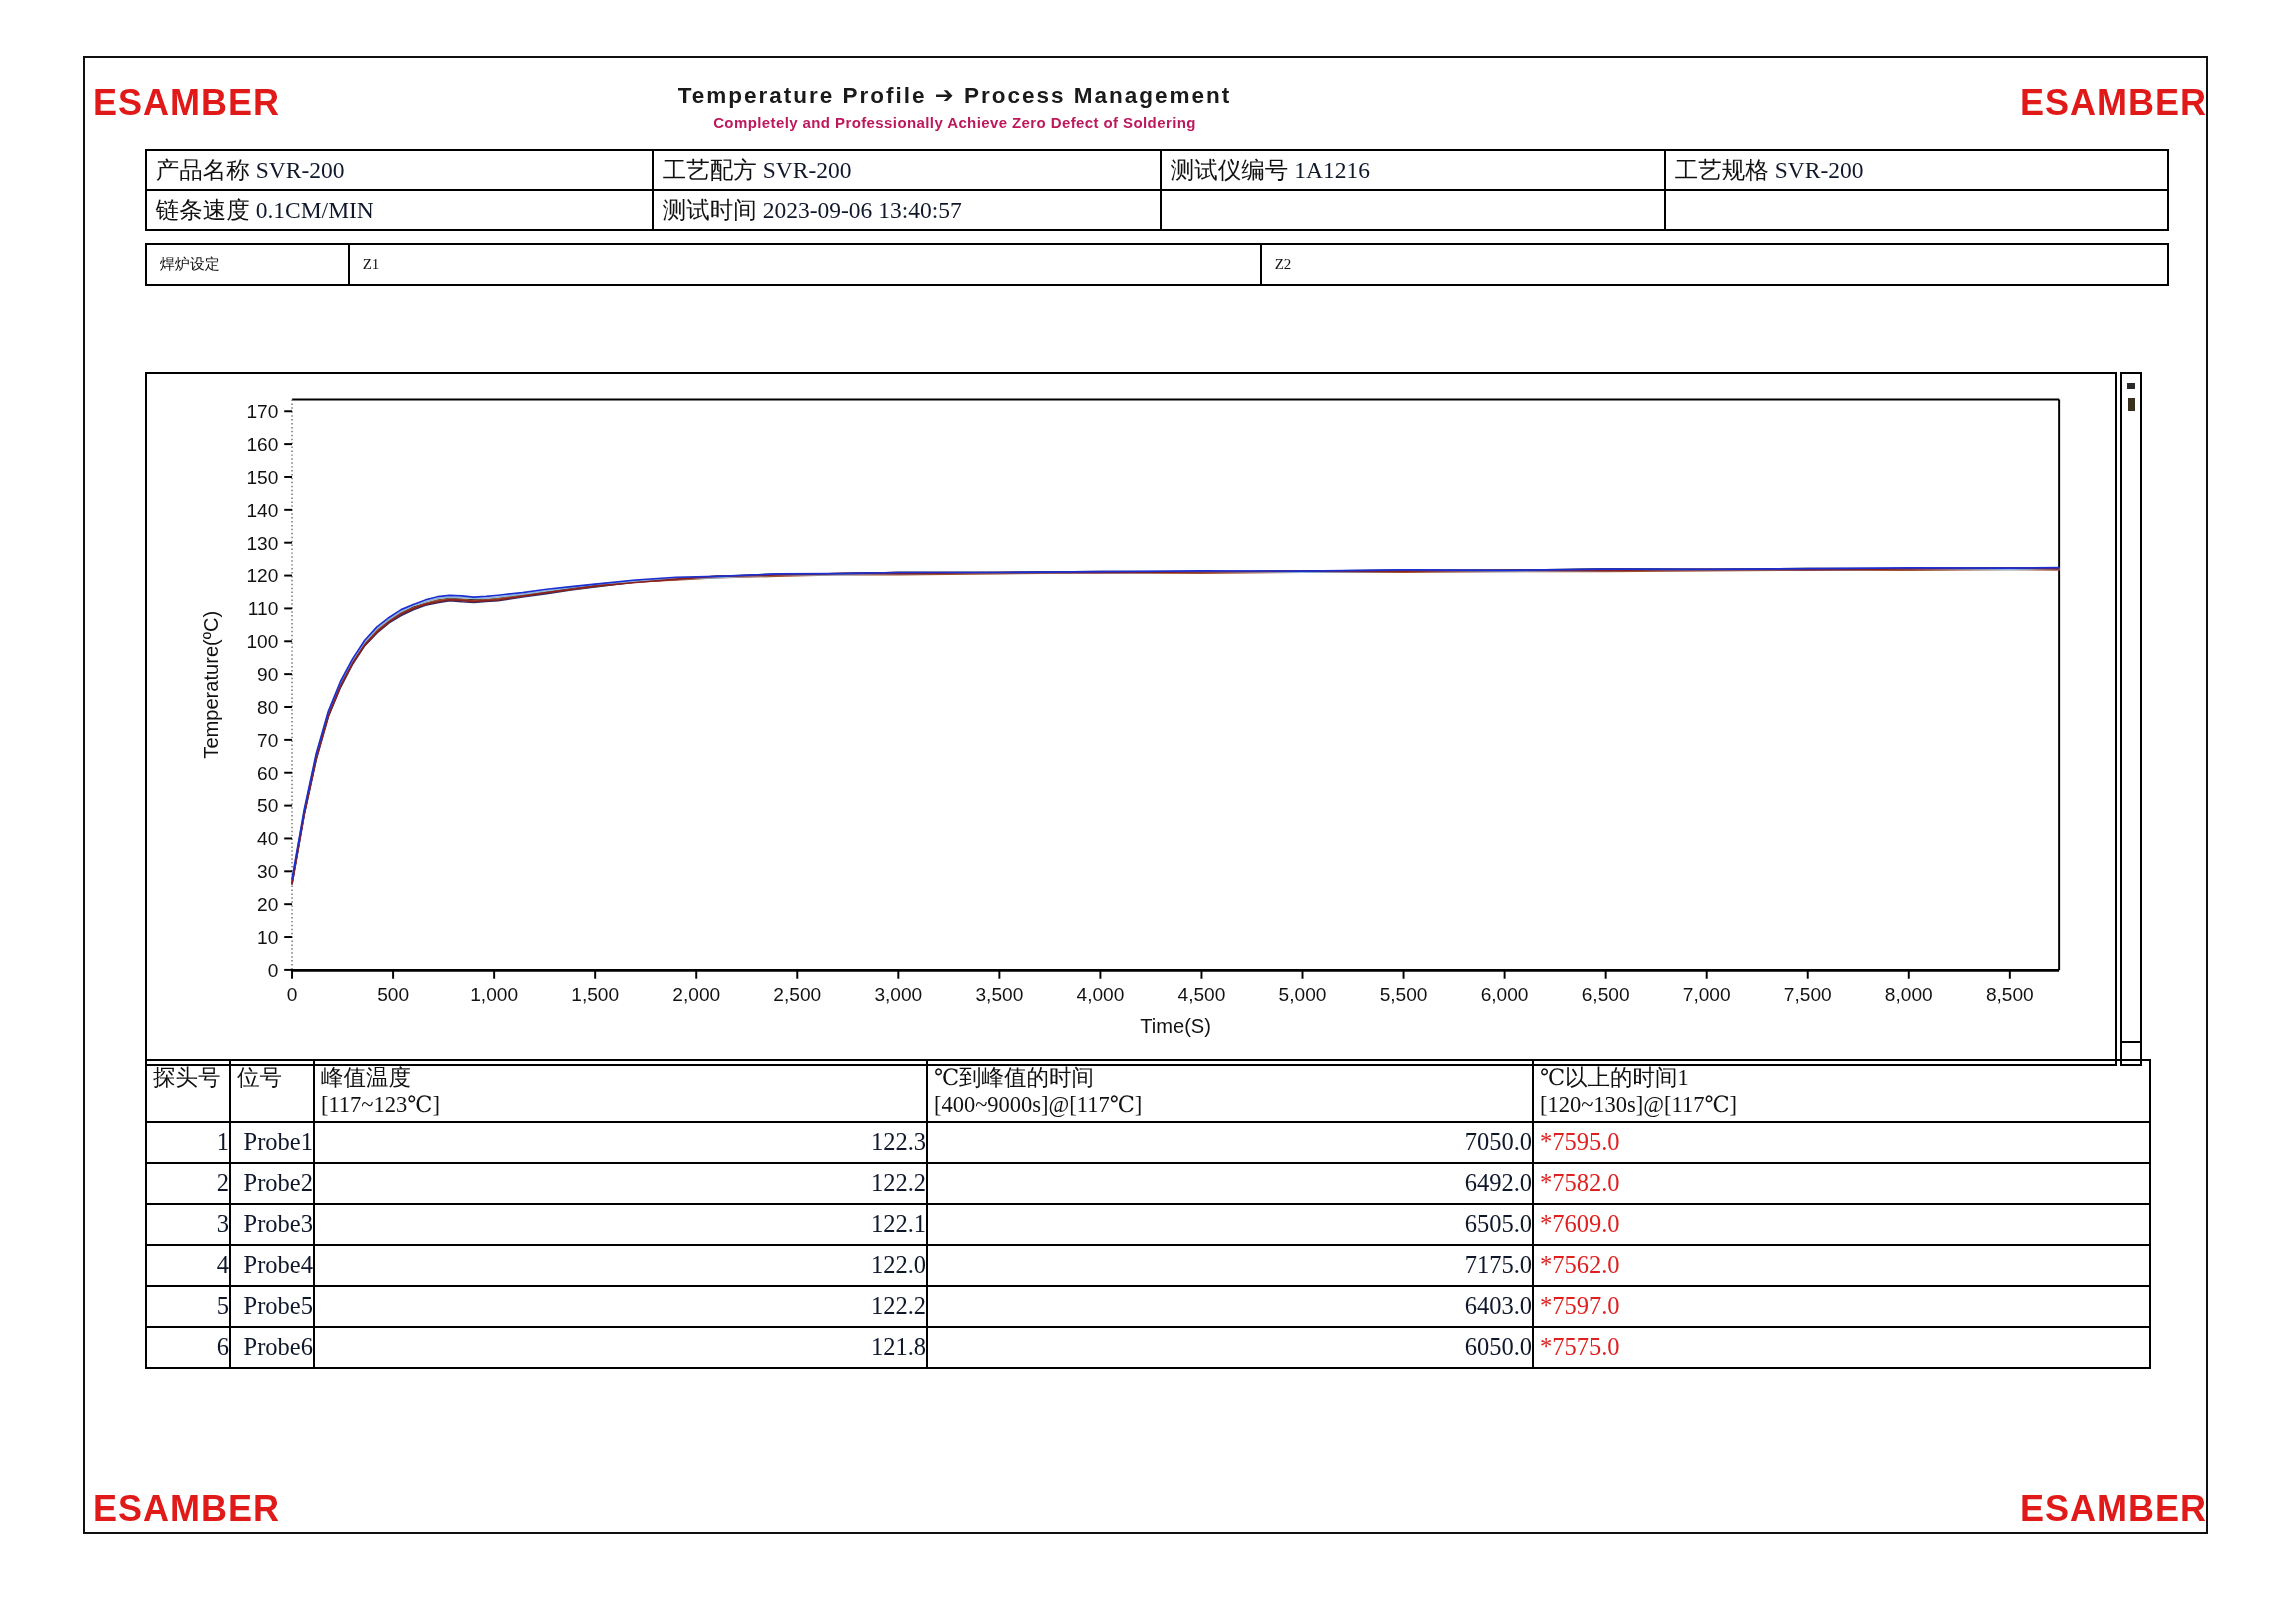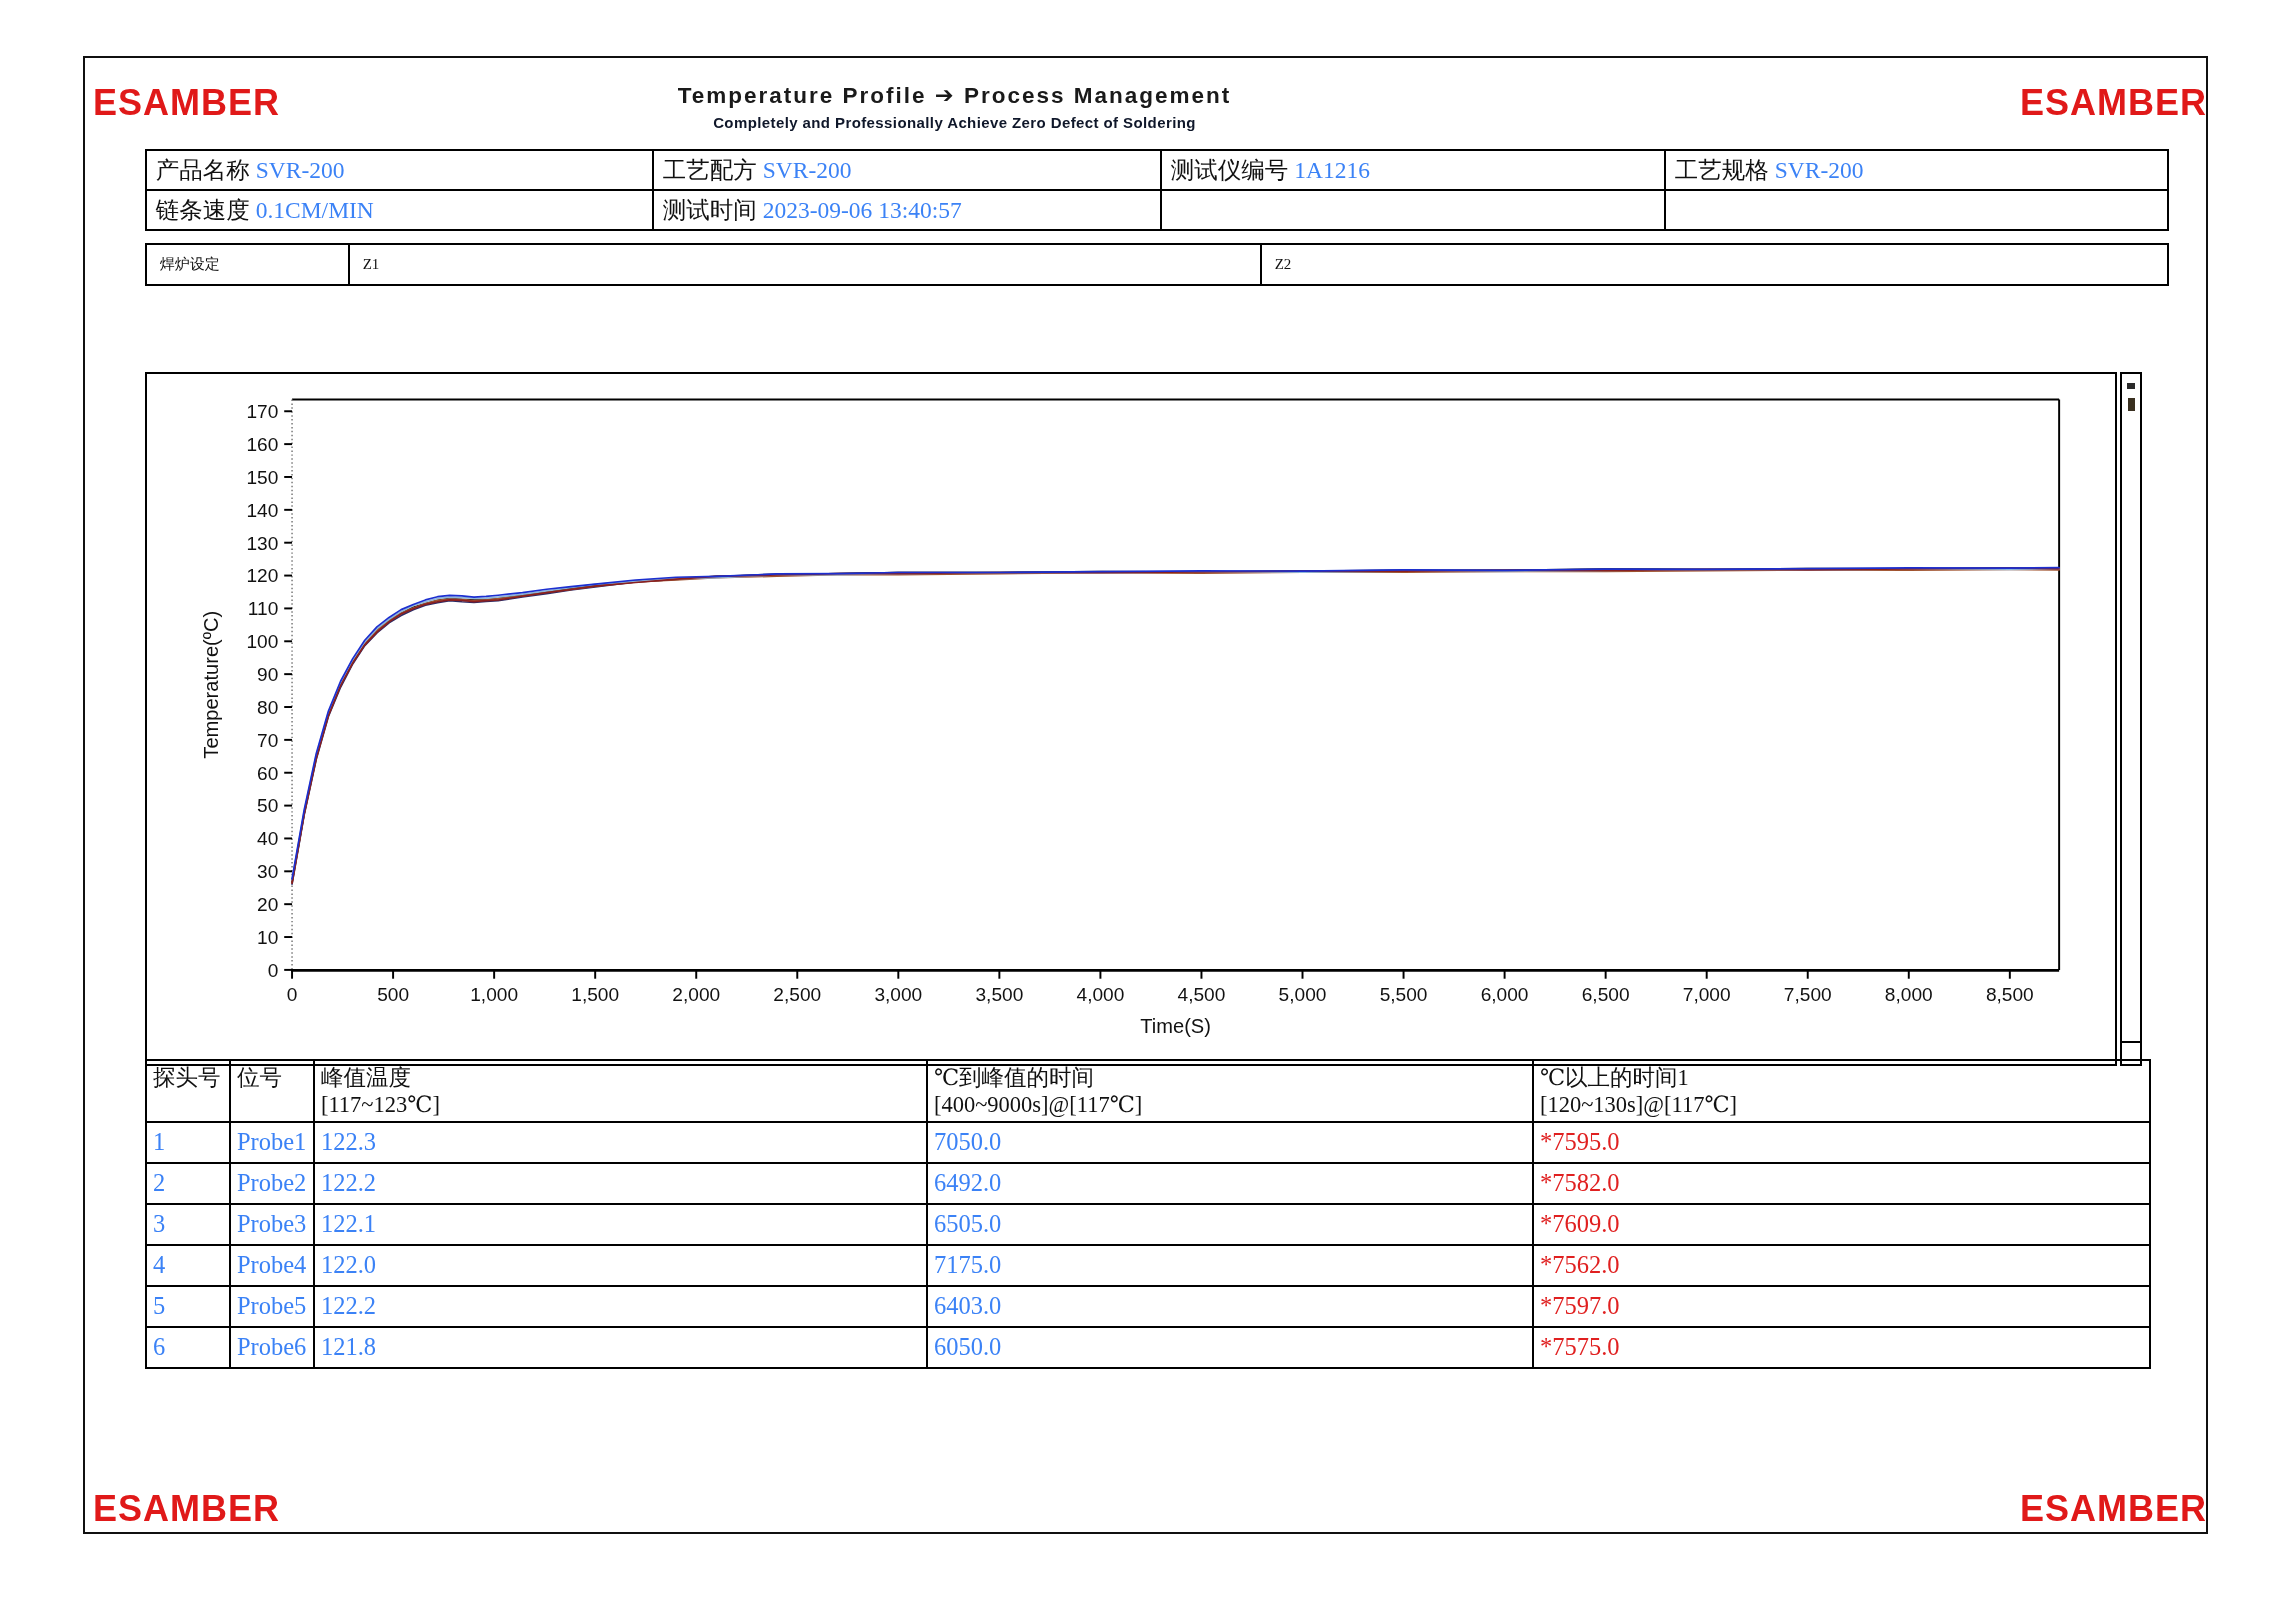--- a/index.html
+++ b/index.html
@@ -4,26 +4,26 @@
 <style>
   html,body{margin:0;padding:0;}
   body{width:2293px;height:1620px;background:#ffffff;position:relative;overflow:hidden;
        font-family:"Liberation Serif","DejaVu Serif",serif;color:#111;}
   .abs{position:absolute;}
   .page-border{left:83px;top:56px;width:2125px;height:1478px;border:2.9px solid #101010;box-sizing:border-box;}
   .logo{font-family:"Liberation Sans","DejaVu Sans",sans-serif;font-weight:800;
         font-size:36px;color:#e01919;letter-spacing:1px;white-space:nowrap;}
   .title-wrap{left:83px;top:82px;width:1743px;text-align:center;font-family:"Liberation Sans","DejaVu Sans",sans-serif;}
   .title{font-size:22.5px;font-weight:700;letter-spacing:2px;color:#1a1a1a;}
-  .subtitle{font-size:15px;font-weight:700;letter-spacing:0.4px;color:#0f172a;margin-top:4.9px;}
+  .subtitle{font-size:15px;font-weight:700;letter-spacing:0.4px;color:#be185d;margin-top:4.9px;}
   table{border-collapse:collapse;table-layout:fixed;}
   td,th{border:2px solid #000;overflow:hidden;white-space:nowrap;}
   .t1{left:145px;top:149px;} .t1 td{height:38px;padding:0 0 0 8.8px;font-size:23.5px;}
   .t2{left:145px;top:243px;} .t2 td{height:39px;padding:0 0 0 12.7px;font-size:15px;}
-  .val{color:#3b82f6;} .lbl{color:#111;} .red{color:#e02020;}
+  .val{color:#0f172a;text-align:right;} .lbl{color:#111;} .red{color:#e02020;}
   .chart-panel{left:145px;top:372px;width:1972px;height:694px;border:2px solid #000;box-sizing:border-box;}
   .scroll-strip{left:2120px;top:372px;width:21.6px;height:694px;border:2px solid #000;box-sizing:border-box;}
   .strip-glyph1{left:4.9px;top:8.8px;width:7.8px;height:5.9px;background:#2a2a2a;}
   .strip-glyph2{left:5.9px;top:23.5px;width:6.9px;height:13.7px;background:#3a3020;}
   .strip-btn{left:0;bottom:0;width:100%;height:23.5px;border-top:2px solid #000;box-sizing:border-box;position:absolute;}
   .t3{left:145px;top:1059px;border:2.9px solid #000;}
   .t3 th{font-size:22.5px;font-weight:400;text-align:left;vertical-align:top;padding:2.9px 3.9px 2px 5.9px;line-height:1.22;}
   .t3 td{height:39px;font-size:24.5px;padding:0 0 0 5.9px;}
   .logo-bl{left:93px;top:1488px;} .logo-br{right:86px;top:1488px;} 
   .logo-tl{left:93px;top:82px;} .logo-tr{right:86px;top:82px;}

